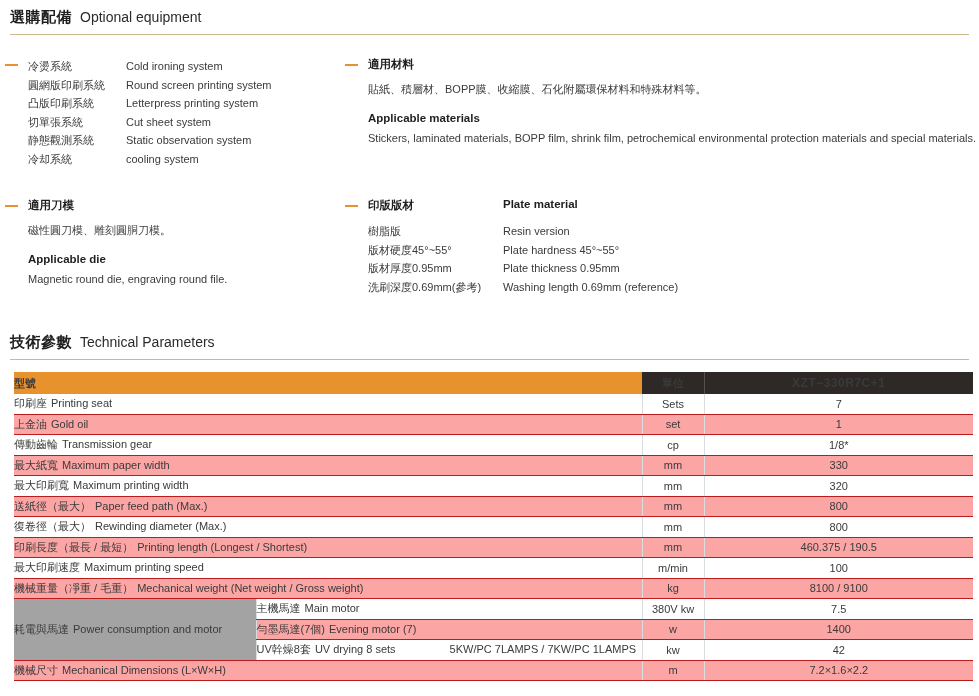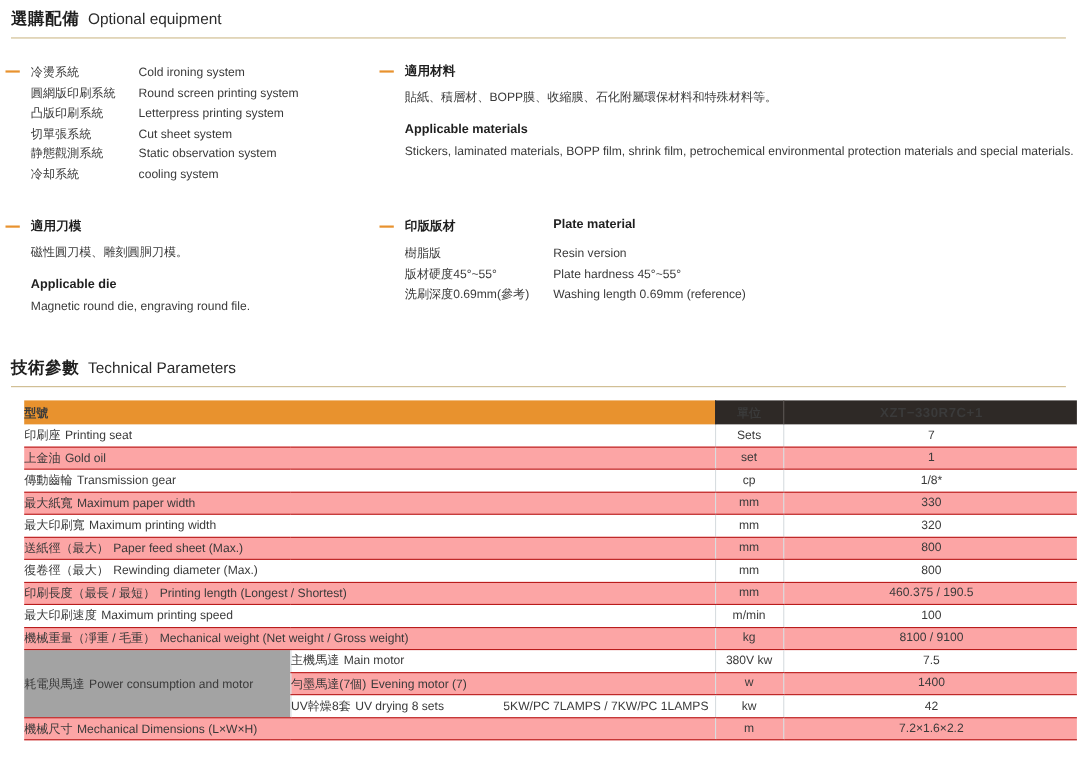--- a/index.html
+++ b/index.html
@@ -94,21 +94,21 @@
   .mt-block { margin-top: 32px; }
 
   
   .twocol { display: flex; }
   .twocol .c1 { width: 135px; flex: 0 0 135px; }
   .twocol .c2 { flex: 1 1 auto; }
   .twocol .line { line-height: 18.5px; font-size: 11px; color: #3a3a3a; }
   .twocol .hdr { font-weight: bold; color: #1f1f1f; font-size: 11.5px; margin-bottom: 9px; }
 
   
-  .tp-wrap { margin-top: 0; padding: 0 22px; }
+  .tp-wrap { margin-top: 0; padding: 0 14px; }
   table.spec {
     width: 959px;
     border-collapse: collapse;
     table-layout: fixed;
     font-size: 11px;
   }
   table.spec td {
     padding: 0;
     height: 19.5px;
     vertical-align: middle;
@@ -237,20 +237,24 @@
               <div class="c1 hdr">印版版材</div>
               <div class="c2 hdr">Plate material</div>
             </div>
             <div class="twocol">
               <div class="c1 line">樹脂版</div>
               <div class="c2 line">Resin version</div>
             </div>
             <div class="twocol">
               <div class="c1 line">版材硬度45°~55°</div>
               <div class="c2 line">Plate hardness 45°~55°</div>
+            </div>
+            <div class="twocol">
+              <div class="c1 line">版材厚度0.95mm</div>
+              <div class="c2 line">Plate thickness 0.95mm</div>
             </div>
             <div class="twocol">
               <div class="c1 line">洗刷深度0.69mm(參考)</div>
               <div class="c2 line">Washing length 0.69mm (reference)</div>
             </div>
           </div>
         </div>
       </div>
     </div>
   </div>
@@ -296,21 +300,21 @@
             <td class="name" colspan="2"><span class="cn-t">最大紙寬</span><span class="sp"></span><span class="en-t">Maximum paper width</span></td>
             <td class="unit">mm</td>
             <td class="val">330</td>
           </tr>
           <tr class="row r-odd">
             <td class="name" colspan="2"><span class="cn-t">最大印刷寬</span><span class="sp"></span><span class="en-t">Maximum printing width</span></td>
             <td class="unit">mm</td>
             <td class="val">320</td>
           </tr>
           <tr class="row r-even">
-            <td class="name" colspan="2"><span class="cn-t">送紙徑（最大）</span><span class="sp"></span><span class="en-t">Paper feed sheet (Max.)</span></td>
+            <td class="name" colspan="2"><span class="cn-t">送紙徑（最大）</span><span class="sp"></span><span class="en-t">Paper feed path (Max.)</span></td>
             <td class="unit">mm</td>
             <td class="val">800</td>
           </tr>
           <tr class="row r-odd">
             <td class="name" colspan="2"><span class="cn-t">復卷徑（最大）</span><span class="sp"></span><span class="en-t">Rewinding diameter (Max.)</span></td>
             <td class="unit">mm</td>
             <td class="val">800</td>
           </tr>
           <tr class="row r-even">
             <td class="name" colspan="2"><span class="cn-t">印刷長度（最長 / 最短）</span><span class="sp"></span><span class="en-t">Printing length (Longest / Shortest)</span></td>

